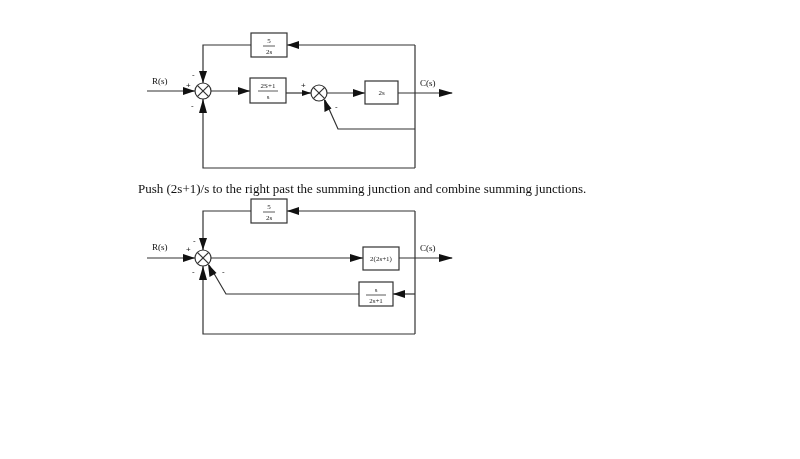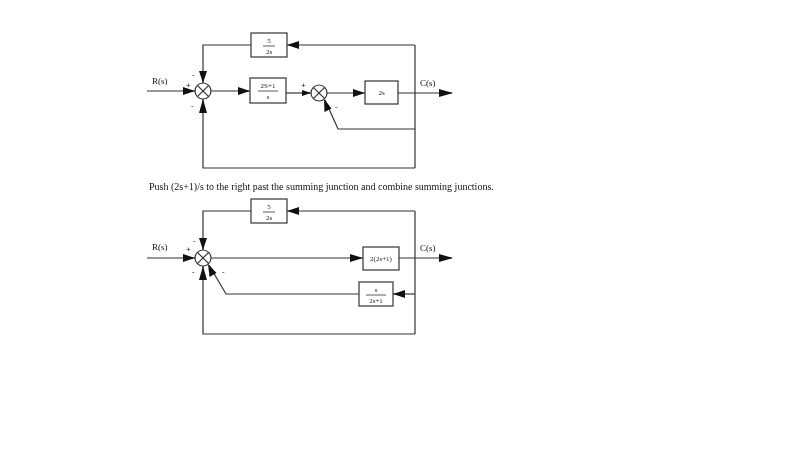--- a/index.html
+++ b/index.html
@@ -4,21 +4,21 @@
 <style>
   html, body { margin:0; padding:0; background:#ffffff; }
   body { width:800px; height:459px; position:relative; overflow:hidden; font-family:"Liberation Serif", serif; }
   svg { position:absolute; left:0; top:0; }
   .ln { stroke:#333; stroke-width:1.2; fill:none; }
   .box { stroke:#333; stroke-width:1.2; fill:#fff; }
   .arr { fill:#111; }
   .lbl { font-family:"Liberation Serif", serif; font-size:9px; fill:#111; }
   .sm { font-family:"Liberation Serif", serif; font-size:7px; fill:#222; }
   .sign { font-family:"Liberation Sans", sans-serif; font-size:8px; fill:#111; }
-  .caption { position:absolute; left:149px; top:181px; font-size:10px; color:#111; font-family:"Liberation Serif", serif; white-space:nowrap; }
+  .caption { position:absolute; left:138px; top:181px; font-size:13px; color:#111; font-family:"Liberation Serif", serif; white-space:nowrap; }
 </style>
 </head>
 <body>
 
 <svg width="800" height="459" viewBox="0 0 800 459">
 
   <g>
 
     <line class="ln" x1="147" y1="91" x2="195" y2="91"></line>
     <polygon class="arr" points="195,91 183,87 183,95"></polygon>

